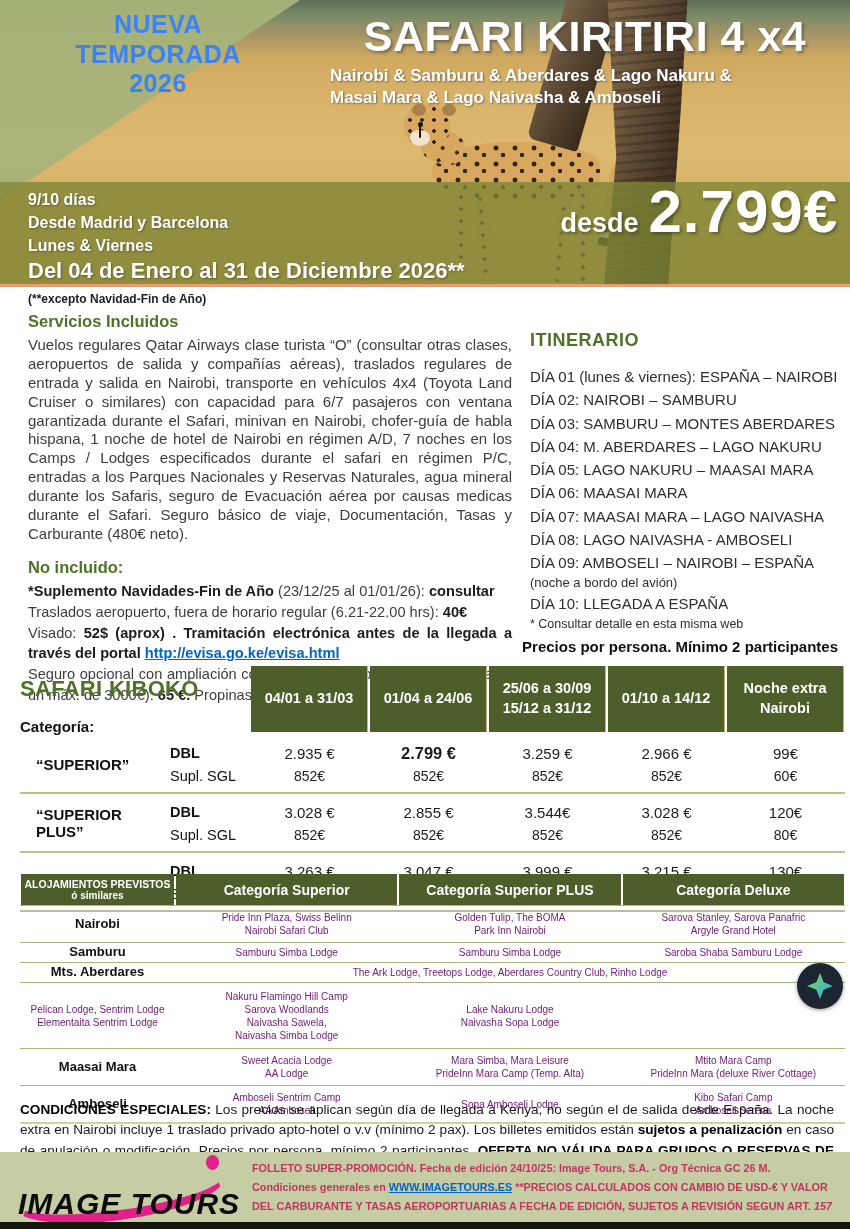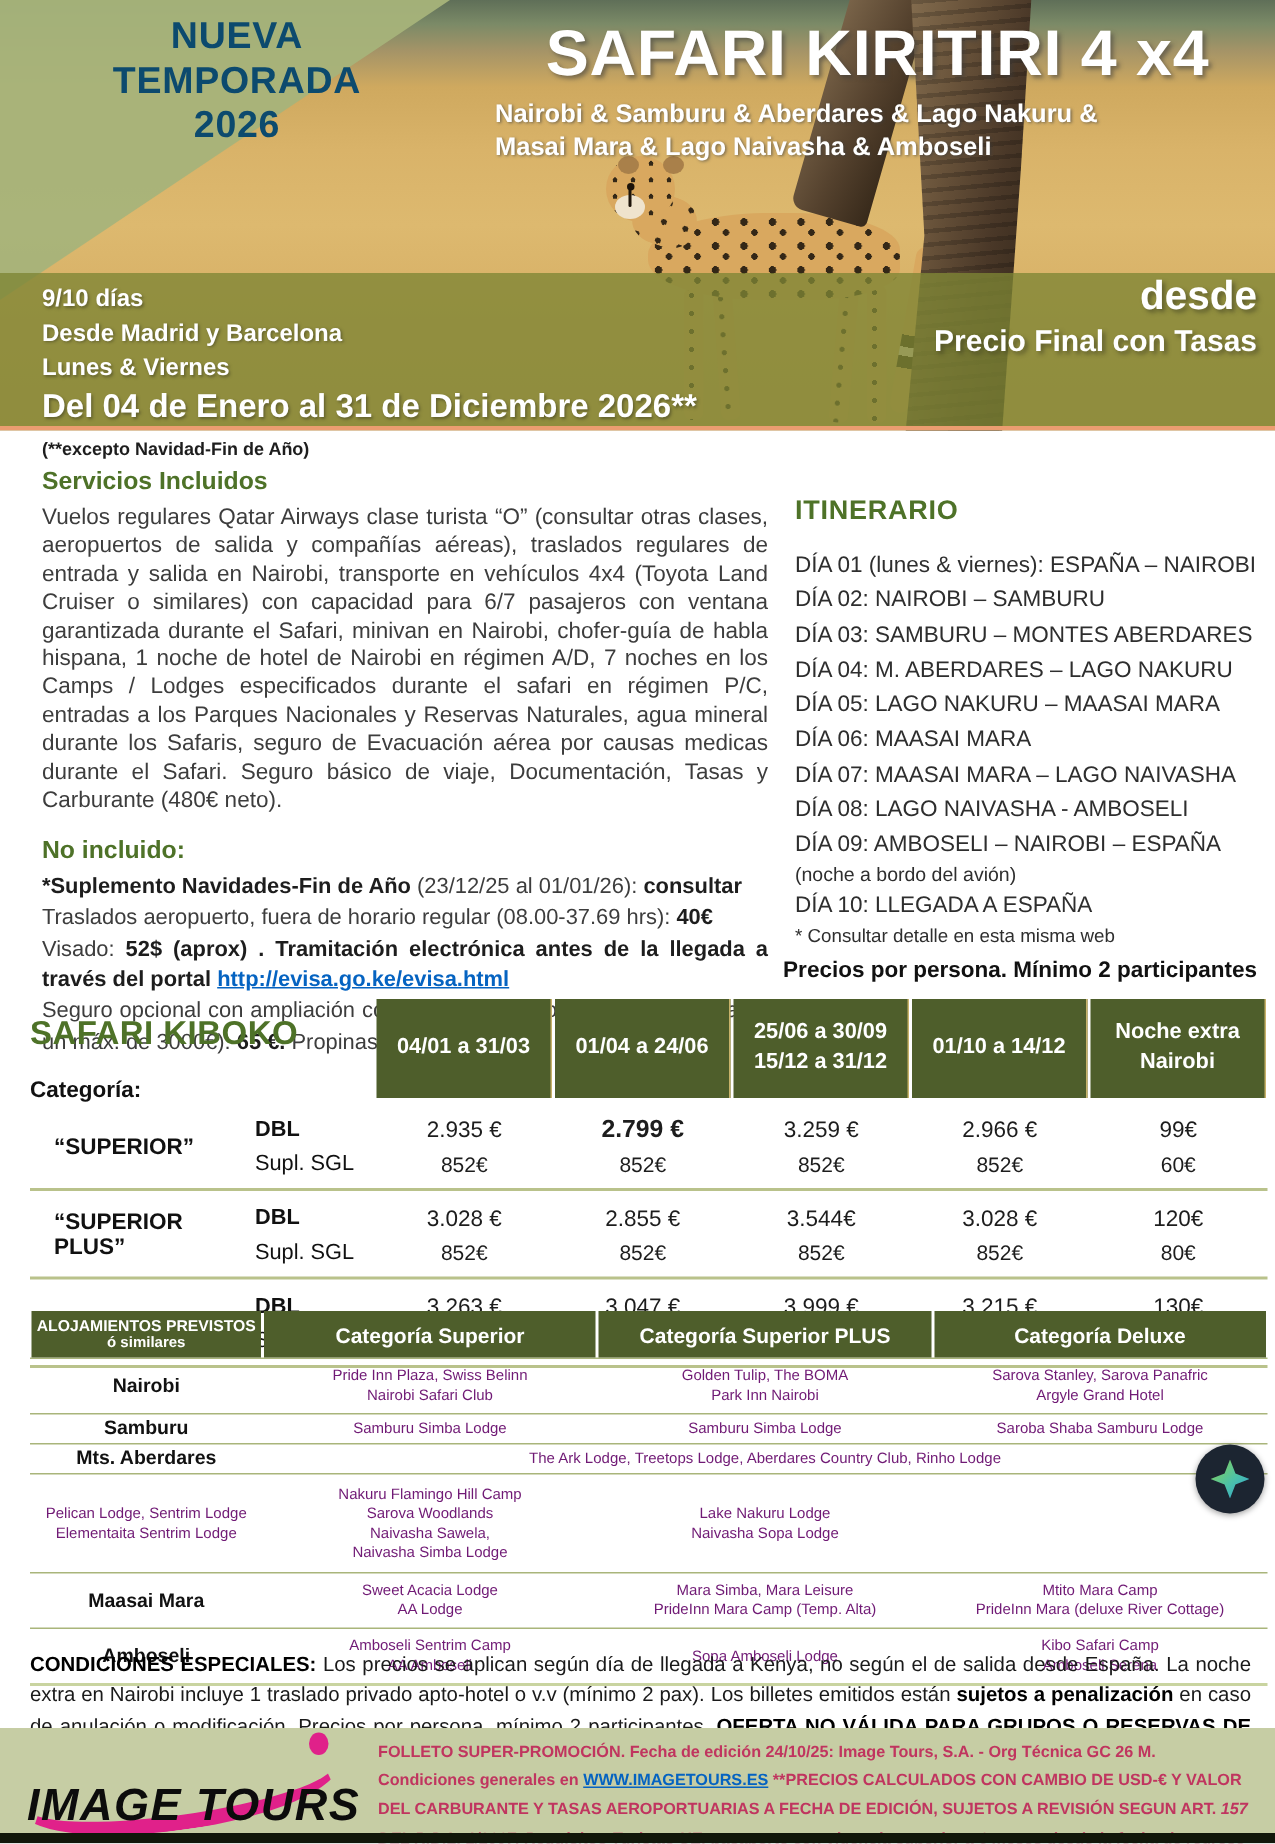--- a/index.html
+++ b/index.html
@@ -40,21 +40,21 @@
   .ch-leg.l1 { left:58px; top:92px; height:88px; }
   .ch-leg.l2 { left:80px; top:94px; height:86px; transform:rotate(-4deg); }
   .ch-leg.l3 { left:158px; top:92px; height:90px; transform:rotate(5deg); }
   .ch-leg.l4 { left:180px; top:90px; height:92px; }
   .ch-tail { position:absolute; left:204px; top:64px; width:13px; height:112px; border-radius:8px; transform:rotate(10deg);
     background:repeating-linear-gradient(180deg,#d9a85f 0 54px,#d9a85f 54px 60px,#2f2415 60px 68px,#efe3cd 68px 74px,#2f2415 74px 82px,#d9a85f 82px 112px); }
 
   .diagonal-badge { position:absolute; top:0; left:0; width:330px; height:210px;
     background:rgba(166,179,122,0.95); clip-path:polygon(0 0,300px 0,0 200px); }
   .badge-text { position:absolute; top:10px; left:38px; width:240px; text-align:center;
-    color:#0c4a6e; font-weight:bold; font-size:25px; line-height:1.18; letter-spacing:.5px; }
+    color:#3b82f6; font-weight:bold; font-size:25px; line-height:1.18; letter-spacing:.5px; }
 
   .hero-title { position:absolute; top:12px; left:330px; width:510px; text-align:center;
     color:#ffffff; font-weight:bold; font-size:43px; letter-spacing:.5px;
     text-shadow:2px 2px 3px rgba(60,60,60,.55); white-space:nowrap; }
   .hero-sub { position:absolute; left:330px; width:510px; color:#fff; font-weight:bold;
     font-size:17px; text-shadow:1px 1px 2px rgba(60,60,60,.6); white-space:nowrap; }
   .hero-sub.s1 { top:66px; } .hero-sub.s2 { top:88px; }
 
   .band { position:absolute; left:0; top:182px; width:850px; height:105px;
     background:rgba(125,133,52,0.78); border-bottom:3px solid #eb9d70; }
@@ -187,36 +187,36 @@
     <div class="band">
       <div class="band-info">
         <div>9/10 días</div>
         <div>Desde Madrid y Barcelona</div>
         <div>Lunes &amp; Viernes</div>
       </div>
       <div class="band-date">Del 04 de Enero al 31 de Diciembre 2026**</div>
       <div class="band-price">
         <div class="price-line">
           <span class="price-prefix">desde</span>
+          <span class="price-big">2.799€</span>
         </div>
-        <div class="price-note">Precio Final con Tasas</div>
       </div>
     </div>
   </div>
 
   <div class="exc-note">(**excepto Navidad-Fin de Año)</div>
 
   <div class="left-col">
     <div class="green-h">Servicios Incluidos</div>
     <div class="services-body">Vuelos regulares Qatar Airways clase turista “O” (consultar otras clases, aeropuertos de salida y compañías aéreas), traslados regulares de entrada y salida en Nairobi, transporte en vehículos 4x4 (Toyota Land Cruiser o similares) con capacidad para 6/7 pasajeros con ventana garantizada durante el Safari, minivan en Nairobi, chofer-guía de habla hispana, 1 noche de hotel de Nairobi en régimen A/D, 7 noches en los Camps / Lodges especificados durante el safari en régimen P/C, entradas a los Parques Nacionales y Reservas Naturales, agua mineral durante los Safaris, seguro de Evacuación aérea por causas medicas durante el Safari. Seguro básico de viaje, Documentación, Tasas y Carburante  (480€ neto).</div>
 
     <div class="ni-block">
       <div class="green-h" style="margin-bottom:2px;">No incluido:</div>
       <div><b>*Suplemento Navidades-Fin de Año </b><span>(23/12/25 al 01/01/26): </span><b>consultar</b></div>
-      <div><span>Traslados aeropuerto, fuera de horario regular (08.00-37.69 hrs): </span><b>40€</b></div>
+      <div><span>Traslados aeropuerto, fuera de horario regular (6.21-22.00 hrs): </span><b>40€</b></div>
       <div><span>Visado: </span><b>52$ (aprox) .  Tramitación electrónica antes de la llegada a través del portal </b><a class="inline-link" href="#">http://evisa.go.ke/evisa.html</a></div>
       <div><span>Seguro opcional con ampliación coberturas de gastos de anulación (hasta un máx. de 3000€): </span><b>65 €.</b><span>  Propinas: a su discreción.</span></div>
     </div>
   </div>
 
   <div class="right-col">
     <div class="itin-h">ITINERARIO</div>
     <div class="day">DÍA 01 (lunes &amp; viernes): ESPAÑA – NAIROBI</div>
     <div class="day">DÍA 02: NAIROBI – SAMBURU</div>
     <div class="day">DÍA 03: SAMBURU – MONTES ABERDARES</div>

